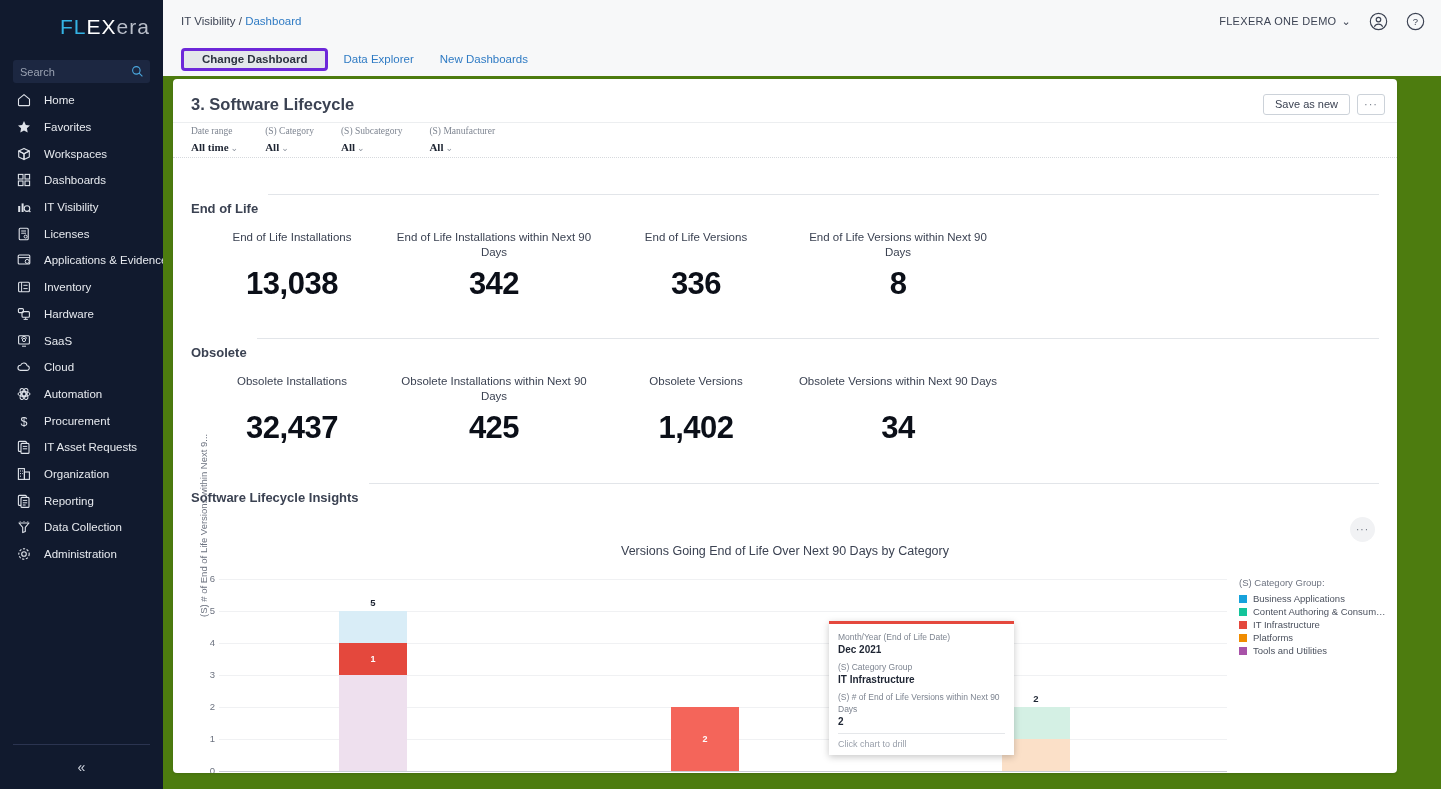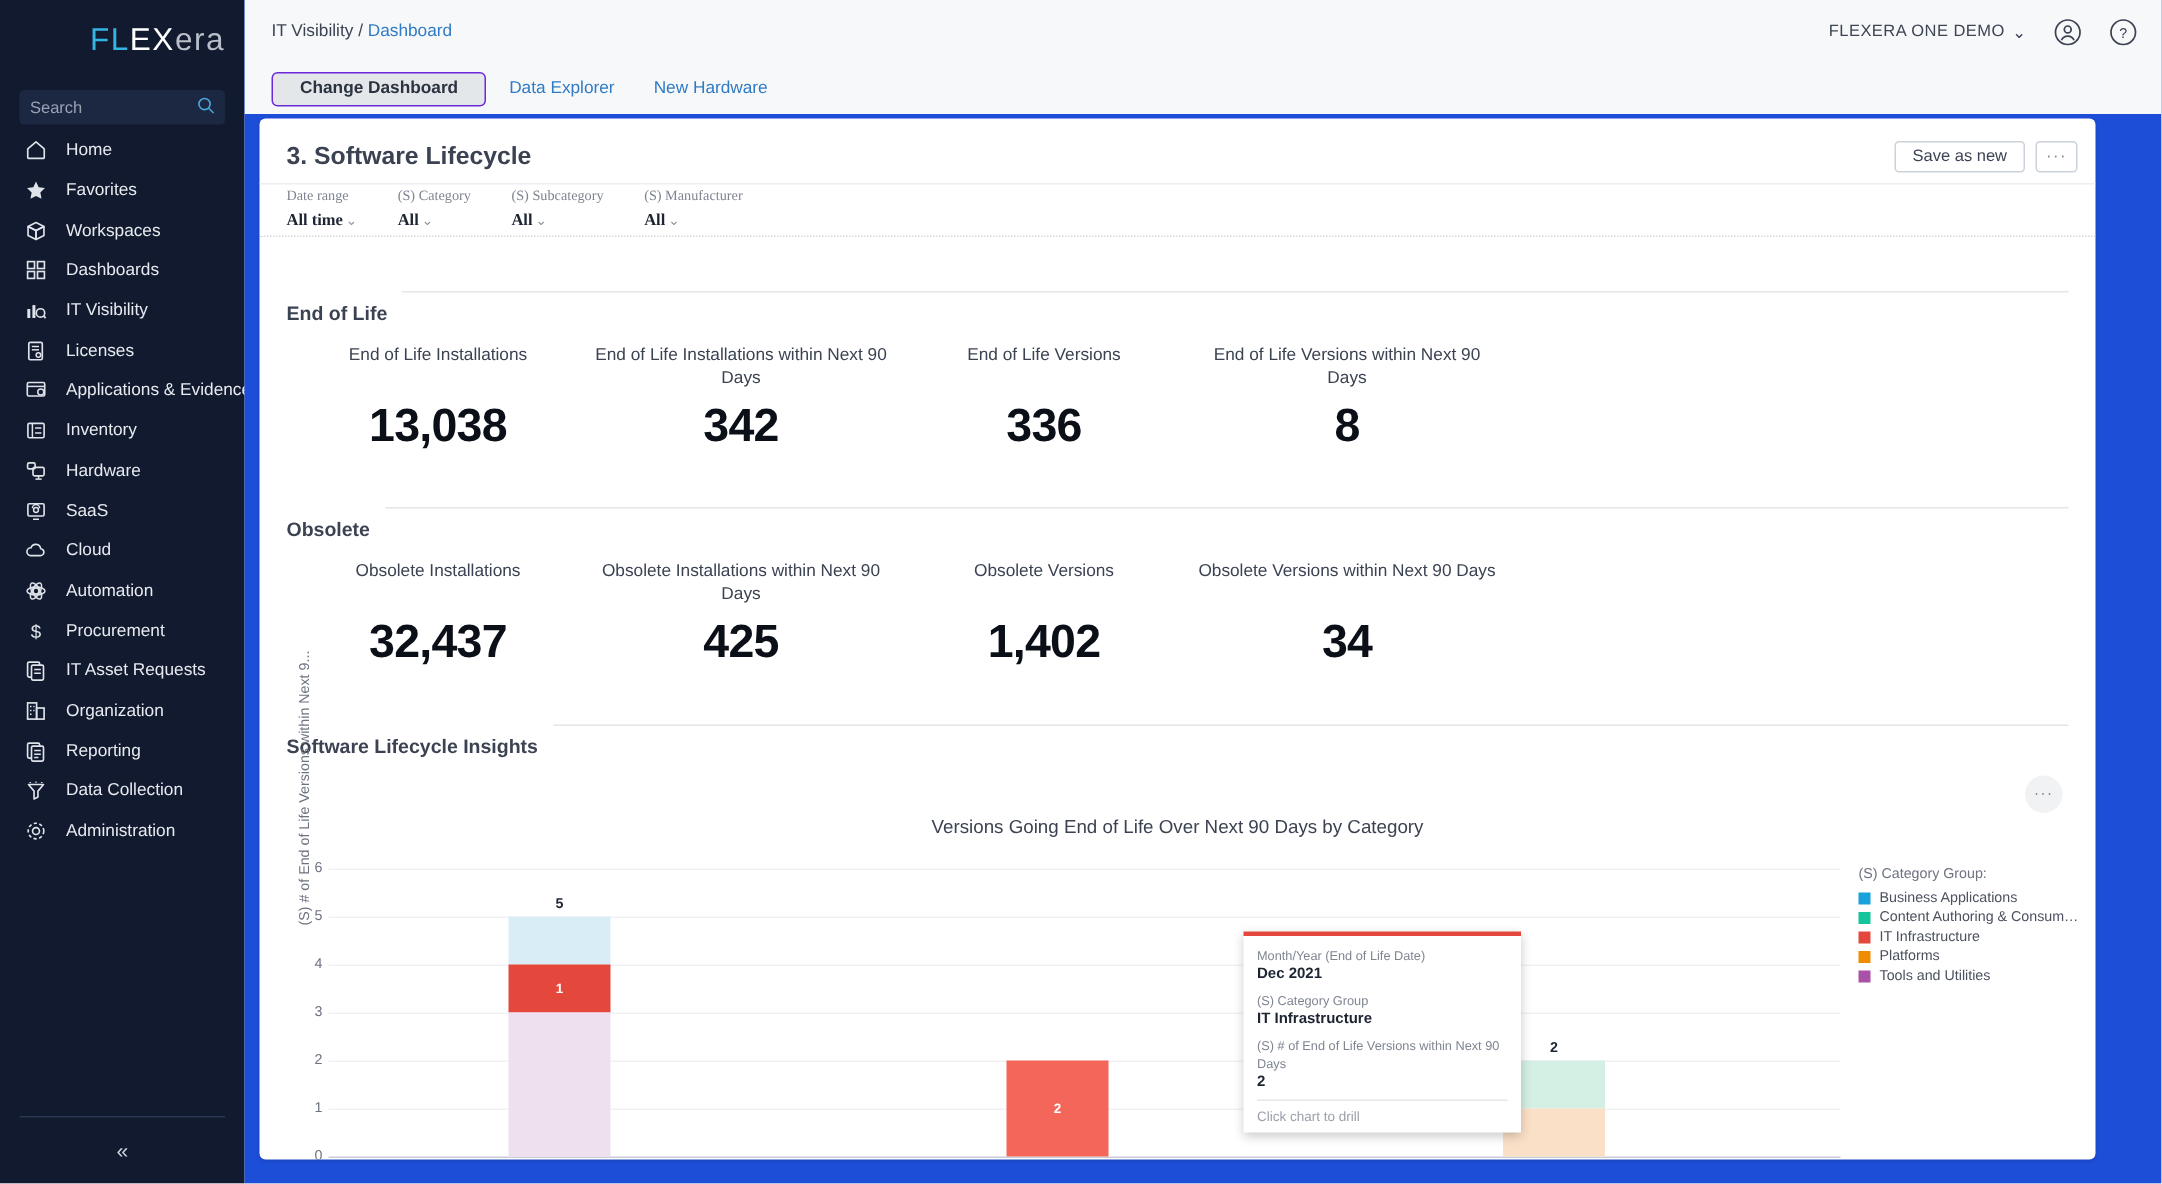--- a/index.html
+++ b/index.html
@@ -47,39 +47,39 @@
   .nav-ico { width: 16px; height: 16px; display: block; flex: 0 0 16px; }
   .nav-label { color: #e7eaef; font-size: 11.5px; white-space: nowrap; }
   .side-footer {
     height: 44px; display: flex; align-items: center; justify-content: center;
   }
   .collapse-btn { color: #cfd4de; font-size: 14px; cursor: pointer; }
 
   
   .main {
     flex: 1 1 auto; height: 789px; position: relative;
-    background: #1d4ed8; overflow: hidden;
+    background: #4d7c0f; overflow: hidden;
   }
   .topbar {
     height: 42px; background: #f7f8f9;
     display: flex; align-items: center;
     padding: 0 16px 0 18px;
   }
   .breadcrumb { font-size: 11.5px; color: #3d4454; }
   .breadcrumb .crumb-link { color: #2f7bc4; }
   .topbar-right { margin-left: auto; display: flex; align-items: center; gap: 18px; }
   .tenant { font-size: 11px; color: #3d4454; letter-spacing: .3px; display:flex; align-items:center; gap:5px; cursor:pointer;}
   .circ-ico { width: 19px; height: 19px; cursor: pointer; display:block; }
 
   .tabsbar {
     height: 34px; background: #f7f8f9;
     display: flex; align-items: center; padding-left: 18px; gap: 4px;
   }
   .btn-change {
-    background: #e4e7ea; border: 1px solid #6d28d9; border-radius: 4px;
+    background: #e4e7ea; border: 3px solid #6d28d9; border-radius: 4px;
     font-size: 11.5px; color: #2b3240; height: 23px; padding: 0 18px;
     display: flex; align-items: center; font-weight: 600; cursor: pointer;
   }
   .tab-link {
     font-size: 11.5px; color: #2f7bc4; padding: 0 11px; cursor: pointer;
   }
 
   .card {
     position: absolute; left: 10px; top: 79px;
     width: 1224px; height: 694px;
@@ -412,21 +412,21 @@
               <circle cx="10" cy="10" r="8.6" fill="none" stroke="#3b4252" stroke-width="1.2"></circle>
               <text x="10" y="14" font-size="10" fill="#3b4252" text-anchor="middle" font-family="Liberation Sans">?</text>
             </svg>
         </span>
       </div>
     </div>
 
     <div class="tabsbar">
       <div class="btn-change">Change Dashboard</div>
       <div class="tab-link">Data Explorer</div>
-      <div class="tab-link">New Hardware</div>
+      <div class="tab-link">New Dashboards</div>
     </div>
 
     <div class="card">
 
       <div class="card-head">
         <div class="dash-title">3. Software Lifecycle</div>
         <div class="head-actions">
           <div class="btn-sec">Save as new</div>
           <div class="btn-ell">···</div>
         </div>

